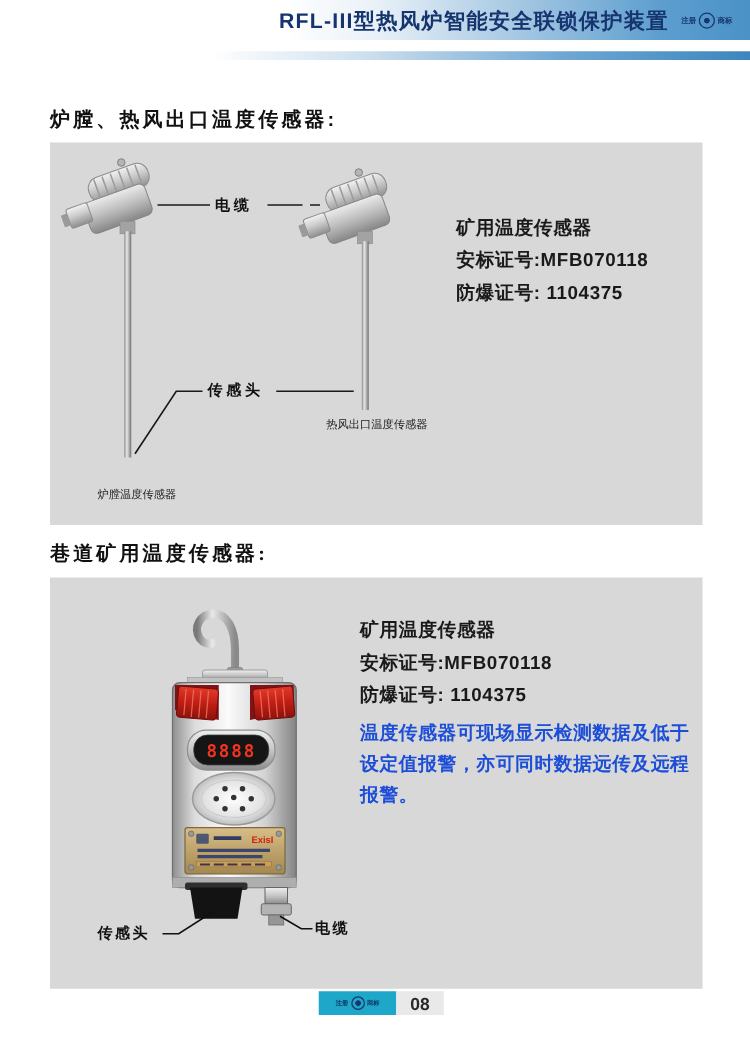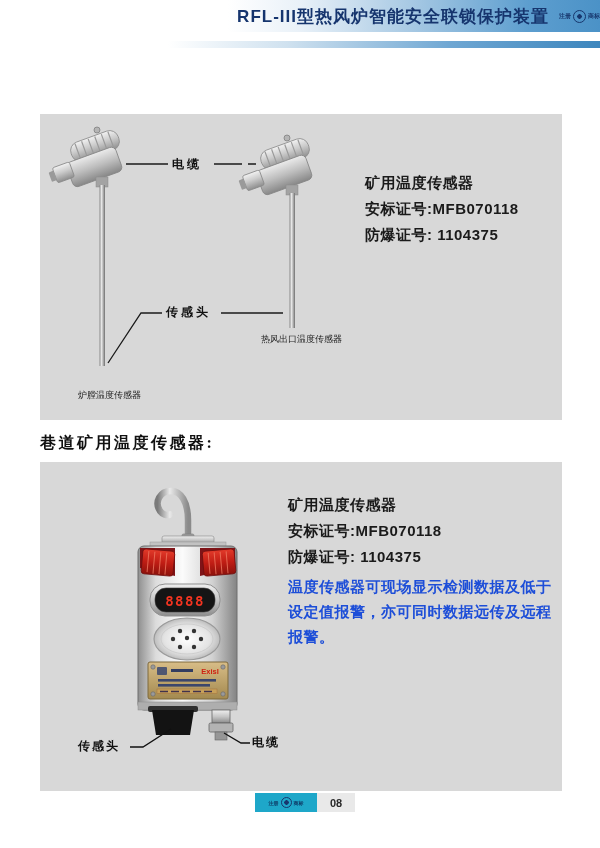--- a/index.html
+++ b/index.html
@@ -3,21 +3,21 @@
 <meta charset="utf-8">
 <style>
   * { margin:0; padding:0; box-sizing:border-box; }
   body { background:#fff; font-family:"Liberation Sans", sans-serif; }
   .page { position:relative; width:600px; height:848px; background:#ffffff; overflow:hidden; }
   .abs { position:absolute; }
 
   
   .band { left:0; top:8; width:600px; height:32px;
     background:linear-gradient(90deg,#ffffff 0%,#ffffff 38%,#e9f1f8 50%,#a9cae4 68%,#5d9ecf 88%,#4b92c7 100%);
-    display:flex; align-items:center; justify-content:flex-end; gap:10px; }
+    display:flex; align-items:center; justify-content:flex-end; padding-right:14px; gap:10px; }
   .band-title { font-size:17px; font-weight:bold; color:#16356e; letter-spacing:1px; }
   .tm { display:inline-flex; align-items:center; gap:2px; font-size:6px; color:#17366d; font-weight:bold; }
   .tm-circle { width:13px; height:13px; border:1.4px solid #17366d; border-radius:50%;
     background:radial-gradient(circle at 50% 50%, #17366d 0 2px, transparent 2.5px); }
   .band-stripe { left:0; top:41px; width:600px; height:7px;
     background:linear-gradient(90deg,#ffffff 0%,#ffffff 28%,#cfe1ef 48%,#6fa7d3 75%,#3d86bd 100%); }
 
   .heading { font-size:16px; font-weight:bold; color:#111; letter-spacing:2.5px; }
   .panel { width:522px; background:#d8d8d8; }
   .panel svg { position:absolute; left:0; top:0; }
@@ -27,37 +27,38 @@
   .cert { font-size:15px; font-weight:700; color:#1a1a1a; letter-spacing:0.5px; }
   .cert div { line-height:26px; white-space:nowrap; }
   .desc { font-size:15px; font-weight:600; color:#1d4ed8; line-height:25px; width:266px; letter-spacing:0.5px; }
 
   
   .footer { left:255px; top:793px; display:flex; }
   .footer-logo { width:62px; height:19px; background:#1ea7c9; display:flex; align-items:center; justify-content:center; gap:2px;
     font-size:5px; color:#0e3a66; font-weight:bold; }
   .footer-logo .tm-circle { width:11px; height:11px; border-width:1px; }
   .footer-page { width:38px; height:19px; background:#e9e9e9; display:flex; align-items:center; justify-content:center;
-    font-size:11px; font-weight:600; color:#2a2a2a; }
+    font-size:14px; font-weight:600; color:#2a2a2a; }
 </style>
 </head>
 <body>
 
 <div class="page">
 
   <div class="abs band">
     <span class="band-title">RFL-III型热风炉智能安全联锁保护装置</span>
     <span class="tm">
       <span>注册</span>
       <span class="tm-circle"></span>
       <span>商标</span>
     </span>
   </div>
   <div class="abs band-stripe"></div>
 
+  <div class="abs heading" style="left:40px; top:86px;">炉膛、热风出口温度传感器:</div>
 
   <div class="abs panel" style="left:40px; top:114px; height:306px;">
     <svg width="522" height="306" viewBox="0 0 522 306">
       <defs>
         <linearGradient id="metalV" x1="0" y1="0" x2="0" y2="1">
           <stop offset="0" stop-color="#f2f2f2"></stop>
             <stop offset="0.45" stop-color="#cbcbcb"></stop>
             <stop offset="1" stop-color="#8e8e8e"></stop>
         </linearGradient>
         <linearGradient id="metalV2" x1="0" y1="0" x2="0" y2="1">

